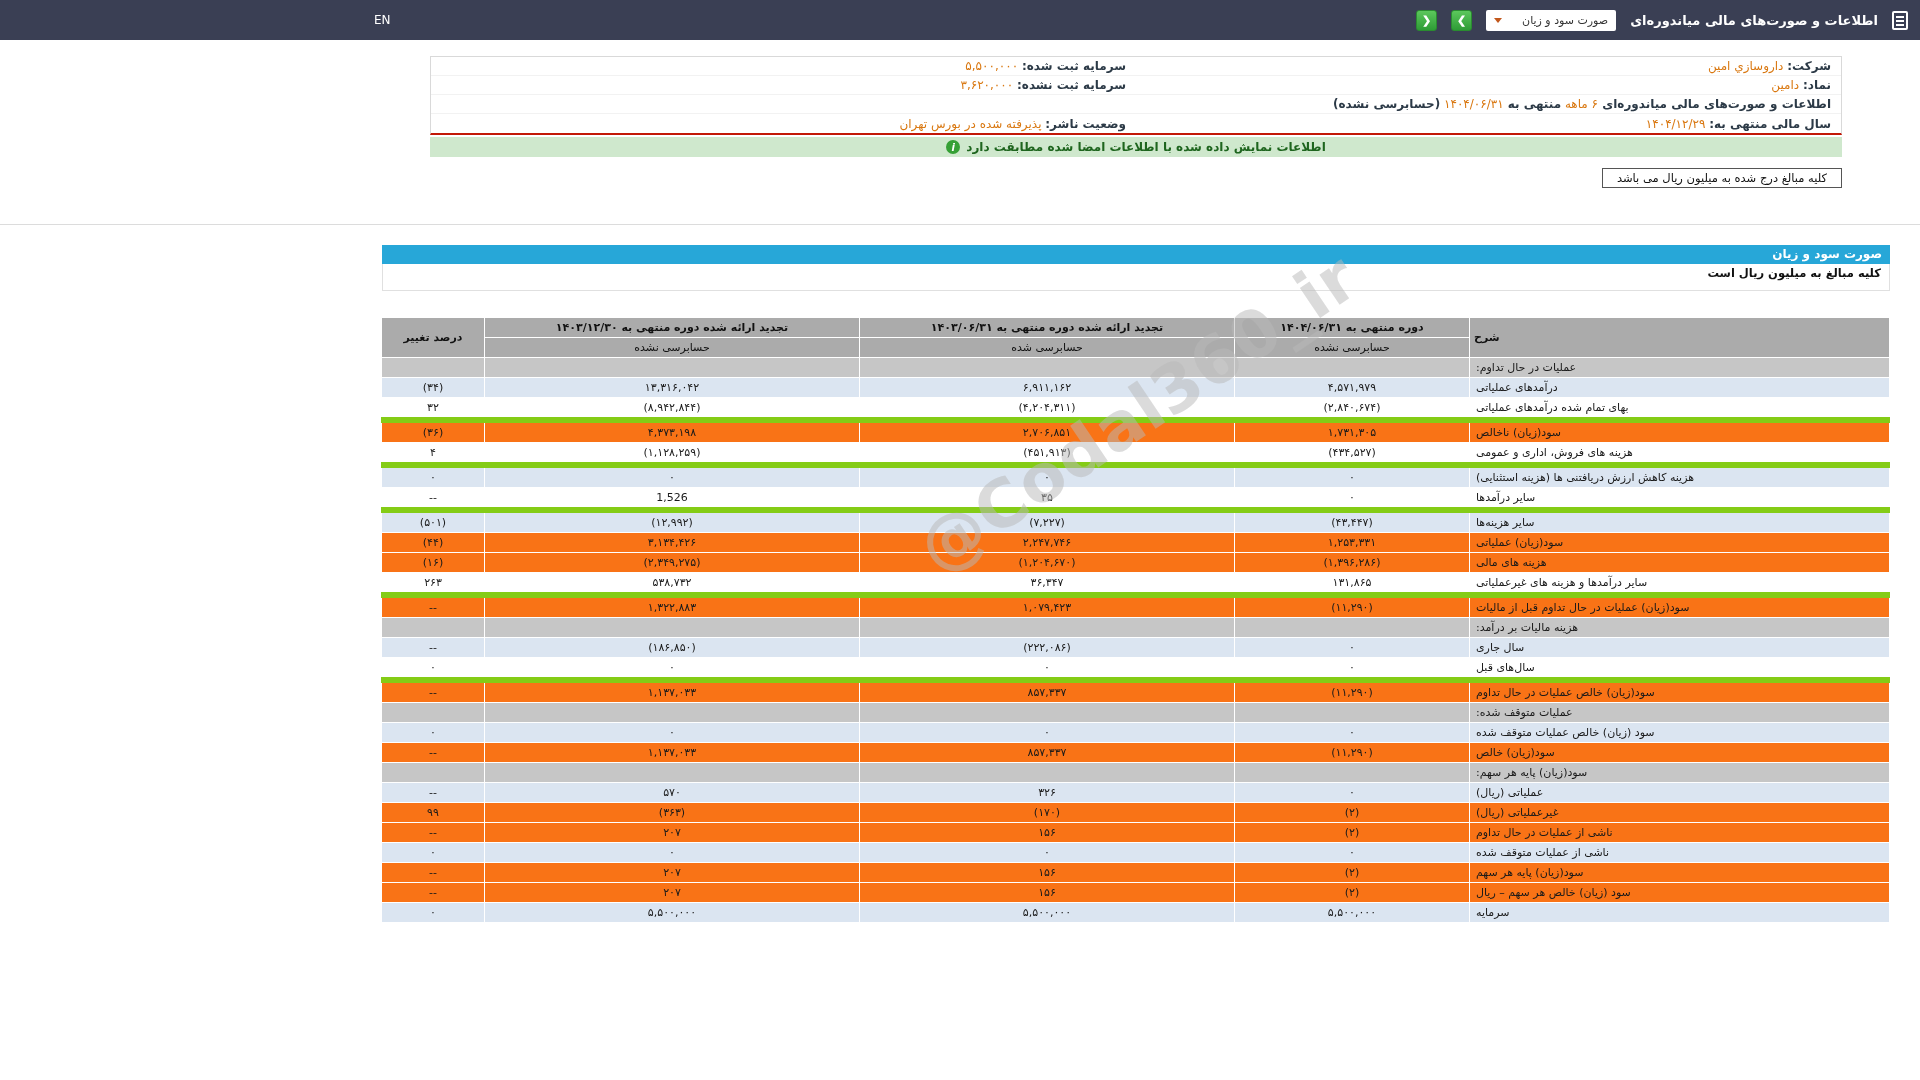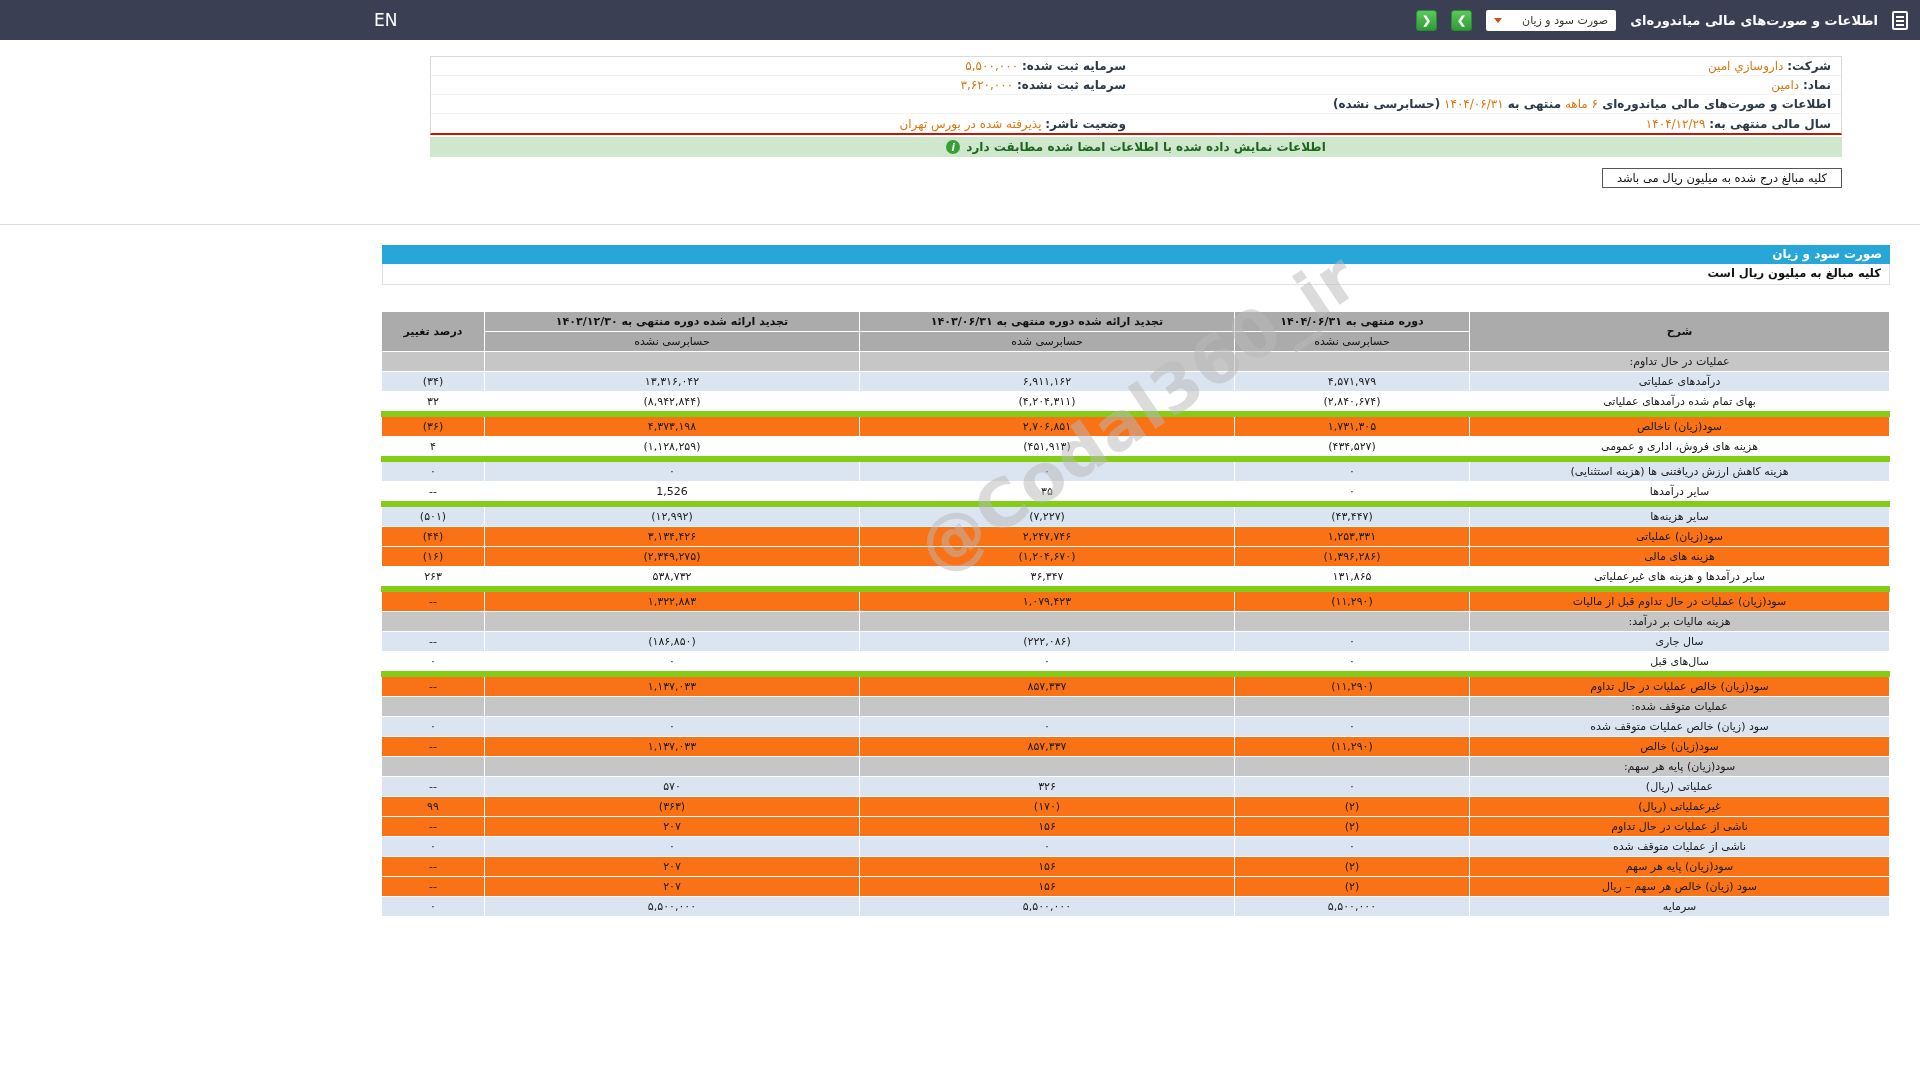--- a/index.html
+++ b/index.html
@@ -9,21 +9,21 @@
 
   
   .topbar { width:100%; height:40px; background:#3a3f54; }
   .topbar-inner { width:1566px; height:40px; display:flex; align-items:center; gap:14px; padding:0 12px; }
   .doc-icon { width:16px; height:19px; border:2px solid #fff; border-radius:2px; position:relative; flex:0 0 auto; }
   .doc-icon::before { content:""; position:absolute; left:2px; right:2px; top:3px; height:2px; background:#fff; box-shadow:0 4px 0 #fff, 0 8px 0 #fff; }
   .topbar-title { color:#fff; font-size:13px; font-weight:bold; white-space:nowrap; }
   .report-select { background:#fff; width:130px; height:21px; border-radius:2px; display:flex; align-items:center; justify-content:space-between; padding:0 8px; font-size:11px; color:#333; cursor:pointer; }
   .caret-down { width:0; height:0; border-left:4px solid transparent; border-right:4px solid transparent; border-top:5px solid #c2571c; }
   .nav-btn { width:21px; height:21px; background:linear-gradient(#5cc75c,#2e9c36); border:1px solid #2a8c30; border-radius:3px; color:#fff; font-size:11px; font-weight:bold; display:flex; align-items:center; justify-content:center; cursor:pointer; }
-  .lang-btn { color:#fff; font-size:17px; margin-right:auto; cursor:pointer; padding:0 8px; }
+  .lang-btn { color:#fff; font-size:12px; margin-right:auto; cursor:pointer; padding:0 8px; }
 
   
   .info-table { width:1412px; margin:16px 78px 0 0; border:1px solid #d9d9d9; border-bottom:2px solid #c21807; font-size:12px; background:#fff; }
   .info-row { display:flex; min-height:19px; align-items:center; border-bottom:1px solid #f2f2f2; }
   .info-row:last-child { border-bottom:none; }
   .info-cell { width:50%; text-align:right; padding:1px 10px; color:#2c3a47; }
   .info-label { font-weight:bold; color:#2c3a47; }
   .info-value { color:#d9770f; }
 
   
@@ -32,31 +32,31 @@
 
   
   .unit-box-row { width:1412px; margin:10px 78px 0 0; direction:ltr; text-align:right; }
   .unit-box { display:inline-block; border:1px solid #555; padding:2px 14px; font-size:11.5px; direction:rtl; color:#111; background:#fff; }
 
   .divider { margin-top:36px; border-top:1px solid #dcdcdc; width:100%; }
 
   
   .stmt-wrap { width:1508px; margin:20px 30px 0 0; position:relative; }
   .stmt-title { background:#27a7d8; color:#fff; font-weight:bold; font-size:12px; padding:2px 8px; height:19px; line-height:15px; }
-  .stmt-unit { border:1px solid #e0e0e0; border-top:none; font-size:11.5px; font-weight:bold; padding:2px 8px; height:21px; color:#111; background:#fff; }
+  .stmt-unit { border:1px solid #e0e0e0; border-top:none; font-size:11.5px; font-weight:bold; padding:2px 8px; height:27px; color:#111; background:#fff; }
 
   .stmt-table { width:100%; border-collapse:collapse; margin-top:26px; font-size:11px; table-layout:fixed; }
   .stmt-table th { background:#ababab; border:1px solid #fff; padding:3px 4px; color:#111; font-weight:bold; font-size:11px; }
   .stmt-table .th-audit { font-weight:normal; }
   .stmt-table td { border:1px solid #fff; padding:3px 6px; color:#1a1a1a; height:20px; }
   .row-blue  td { background:#dbe5f1; }
   .row-white td { background:#fff; border-bottom:6px solid #84cc16; }
   .row-yellow td { background:#f97316; }
   .row-section td { background:#c6c6c6; font-weight:normal; }
-  .cell-desc { text-align:center;margin-top:7px; }
+  .cell-desc { text-align:left;margin-top:7px; }
   .cell-num { text-align:center; direction:ltr; }
   .neg { color:#e30000; }
 
   .watermark { position:absolute; top:130px; left:500px; transform:rotate(-34deg); font-size:66px; font-weight:bold; color:#b9b9b9; opacity:.5; letter-spacing:1px; pointer-events:none; z-index:9; direction:ltr; }
 </style>
 </head>
 <body>
 
 <div class="page">
 

